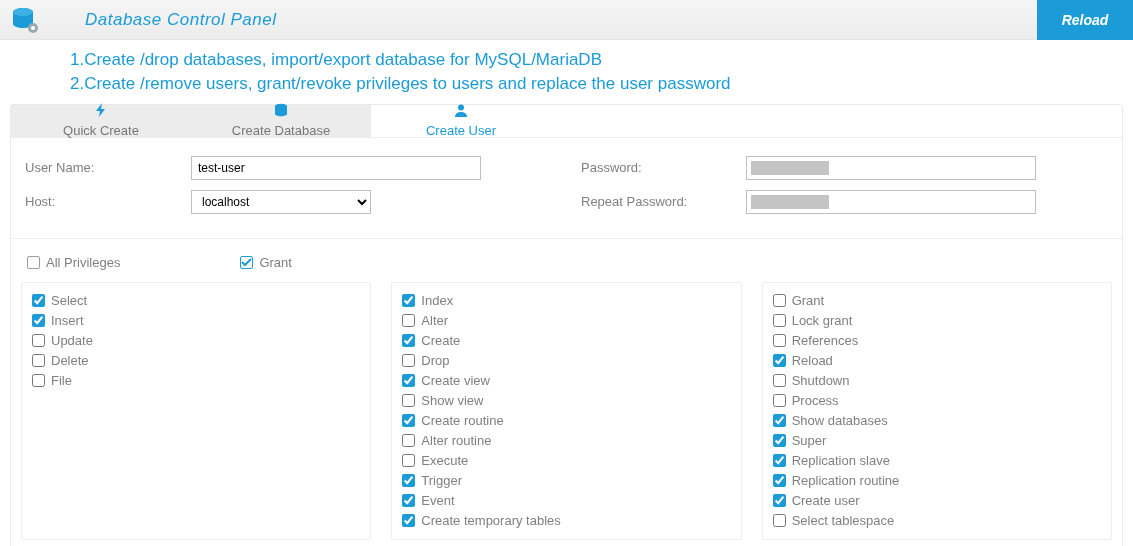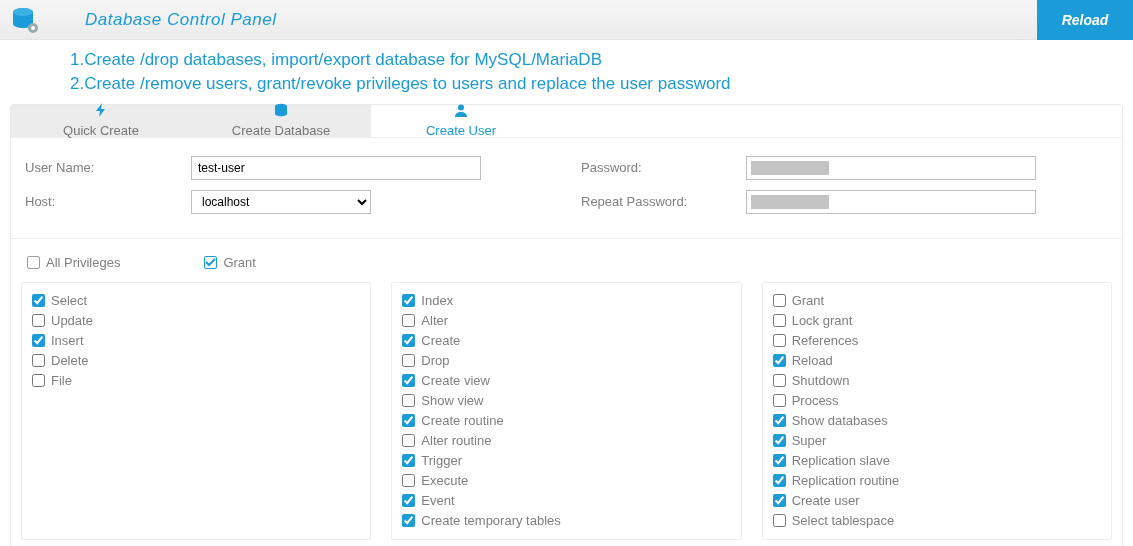--- a/index.html
+++ b/index.html
@@ -113,21 +113,21 @@
   }
   select { height:24px; }
   .pw-mask {
     width:100%; height:24px; border:1px solid #bfbfbf; background:#fff; display:flex; align-items:center; padding:0 4px;
   }
   .pw-mask .bar { width:78px; height:14px; background:#c4c4c4; }
   .priv-area {
     padding: 10px 10px 12px 10px;
   }
   .priv-top {
-    display:flex; align-items:center; gap: 84px; padding: 4px 6px 10px 6px;
+    display:flex; align-items:center; gap: 120px; padding: 4px 6px 10px 6px;
   }
   .cb {
     display:flex; align-items:center; gap:6px; color:#808080; font-size:13px;
     line-height: 19px;
     cursor: pointer;
   }
   .cb input { width:13px; height:13px; margin:0; accent-color:#1b9bd8; cursor:pointer; }
   .cb .box {
     width:13px; height:13px; border:1px solid #9d9d9d; border-radius:2px; background:#fff; display:flex; align-items:center; justify-content:center;
   }
@@ -253,26 +253,26 @@
       </label>
     </div>
 
     <div class="priv-cols">
       <div class="priv-col" id="col0">
           <label class="cb">
             <input type="checkbox" checked="" style="">
             <span>Select</span>
           </label>
           <label class="cb">
+            <input type="checkbox" checked="" style="">
+            <span>Insert</span>
+          </label>
+          <label class="cb">
             <input type="checkbox" style="">
             <span>Update</span>
-          </label>
-          <label class="cb">
-            <input type="checkbox" checked="" style="">
-            <span>Insert</span>
           </label>
           <label class="cb">
             <input type="checkbox" style="">
             <span>Delete</span>
           </label>
           <label class="cb">
             <input type="checkbox" style="">
             <span>File</span>
           </label>
         </div>
@@ -303,26 +303,26 @@
           </label>
           <label class="cb">
             <input type="checkbox" checked="" style="">
             <span>Create routine</span>
           </label>
           <label class="cb">
             <input type="checkbox" style="">
             <span>Alter routine</span>
           </label>
           <label class="cb">
+            <input type="checkbox" style="">
+            <span>Execute</span>
+          </label>
+          <label class="cb">
             <input type="checkbox" checked="" style="">
             <span>Trigger</span>
-          </label>
-          <label class="cb">
-            <input type="checkbox" style="">
-            <span>Execute</span>
           </label>
           <label class="cb">
             <input type="checkbox" checked="" style="">
             <span>Event</span>
           </label>
           <label class="cb">
             <input type="checkbox" checked="" style="">
             <span>Create temporary tables</span>
           </label>
         </div>

